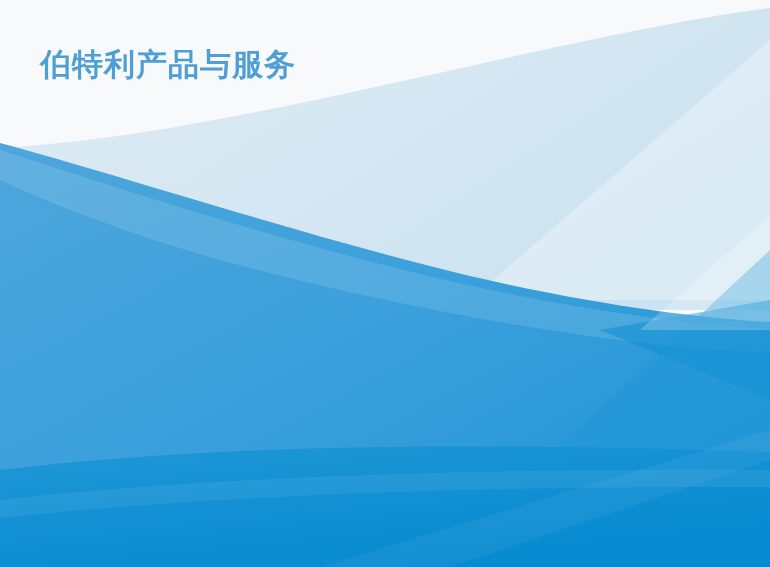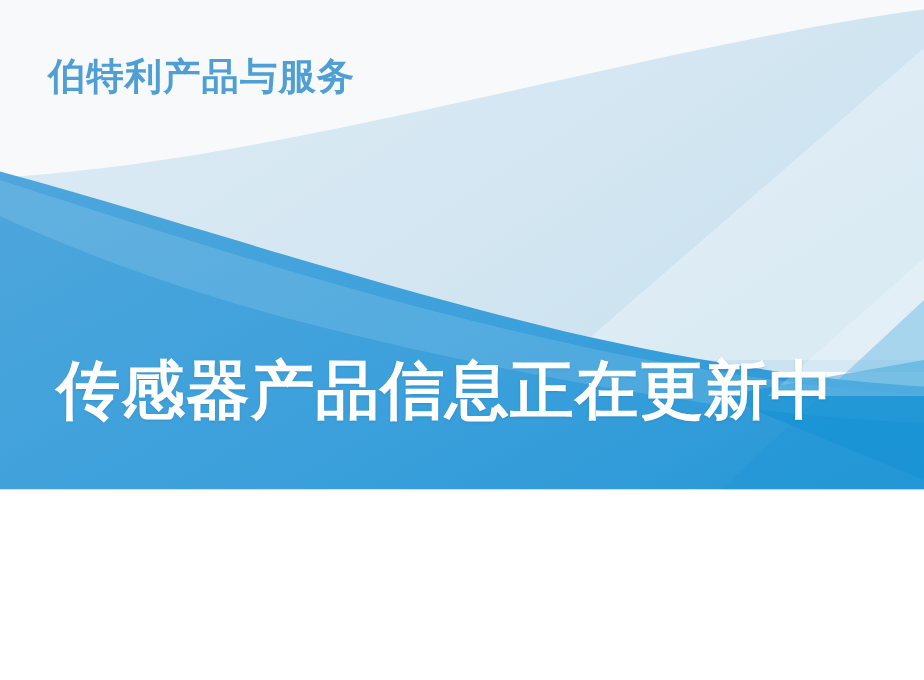--- a/index.html
+++ b/index.html
@@ -4,21 +4,21 @@
 <title>Banner</title>
 <style>
   html, body {
     margin: 0;
     padding: 0;
     background: #ffffff;
   }
   #banner {
     position: relative;
     width: 770px;
-    height: 408px;
+    height: 567px;
     overflow: hidden;
     font-family: "DejaVu Sans", "Liberation Sans", sans-serif;
     background: #f7f9fb;
   }
   #bg-art {
     position: absolute;
     inset: 0;
     width: 770px;
     height: 567px;
     display: block;
@@ -107,17 +107,16 @@
     <path d="M0,500 C200,478 450,468 770,470 L770,487 C450,486 210,496 0,518 Z" fill="#ffffff" opacity="0.07"></path>
 
     <path d="M320,567 L770,430 L770,460 L450,567 Z" fill="#ffffff" opacity="0.05"></path>
 
     <path d="M770,215 L640,330 L770,330 Z" fill="#ffffff" opacity="0.22"></path>
   </svg>
 
   <div class="text-layer">
     <div id="header-title">伯特利产品与服务</div>
 
-    <div id="headline-primary">传感器产品信息正在更新中</div>
 
   </div>
 
 </div>
 
 </body></html>

